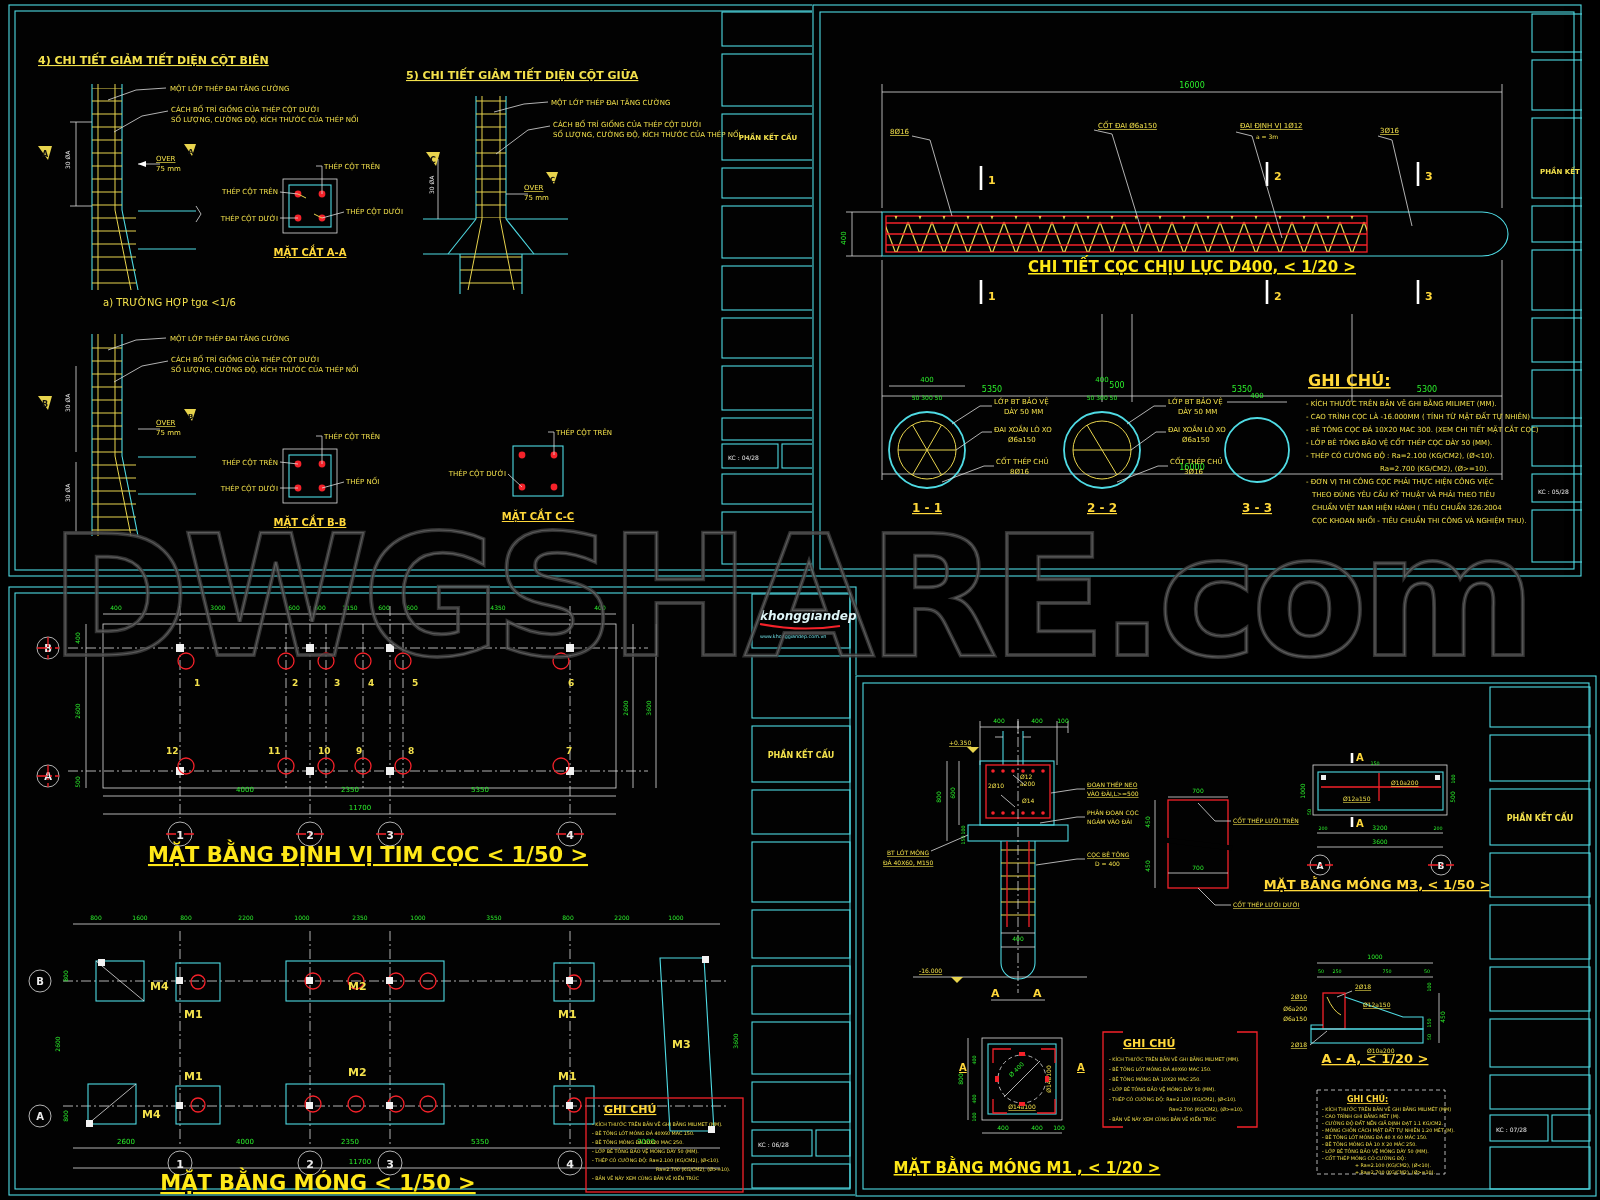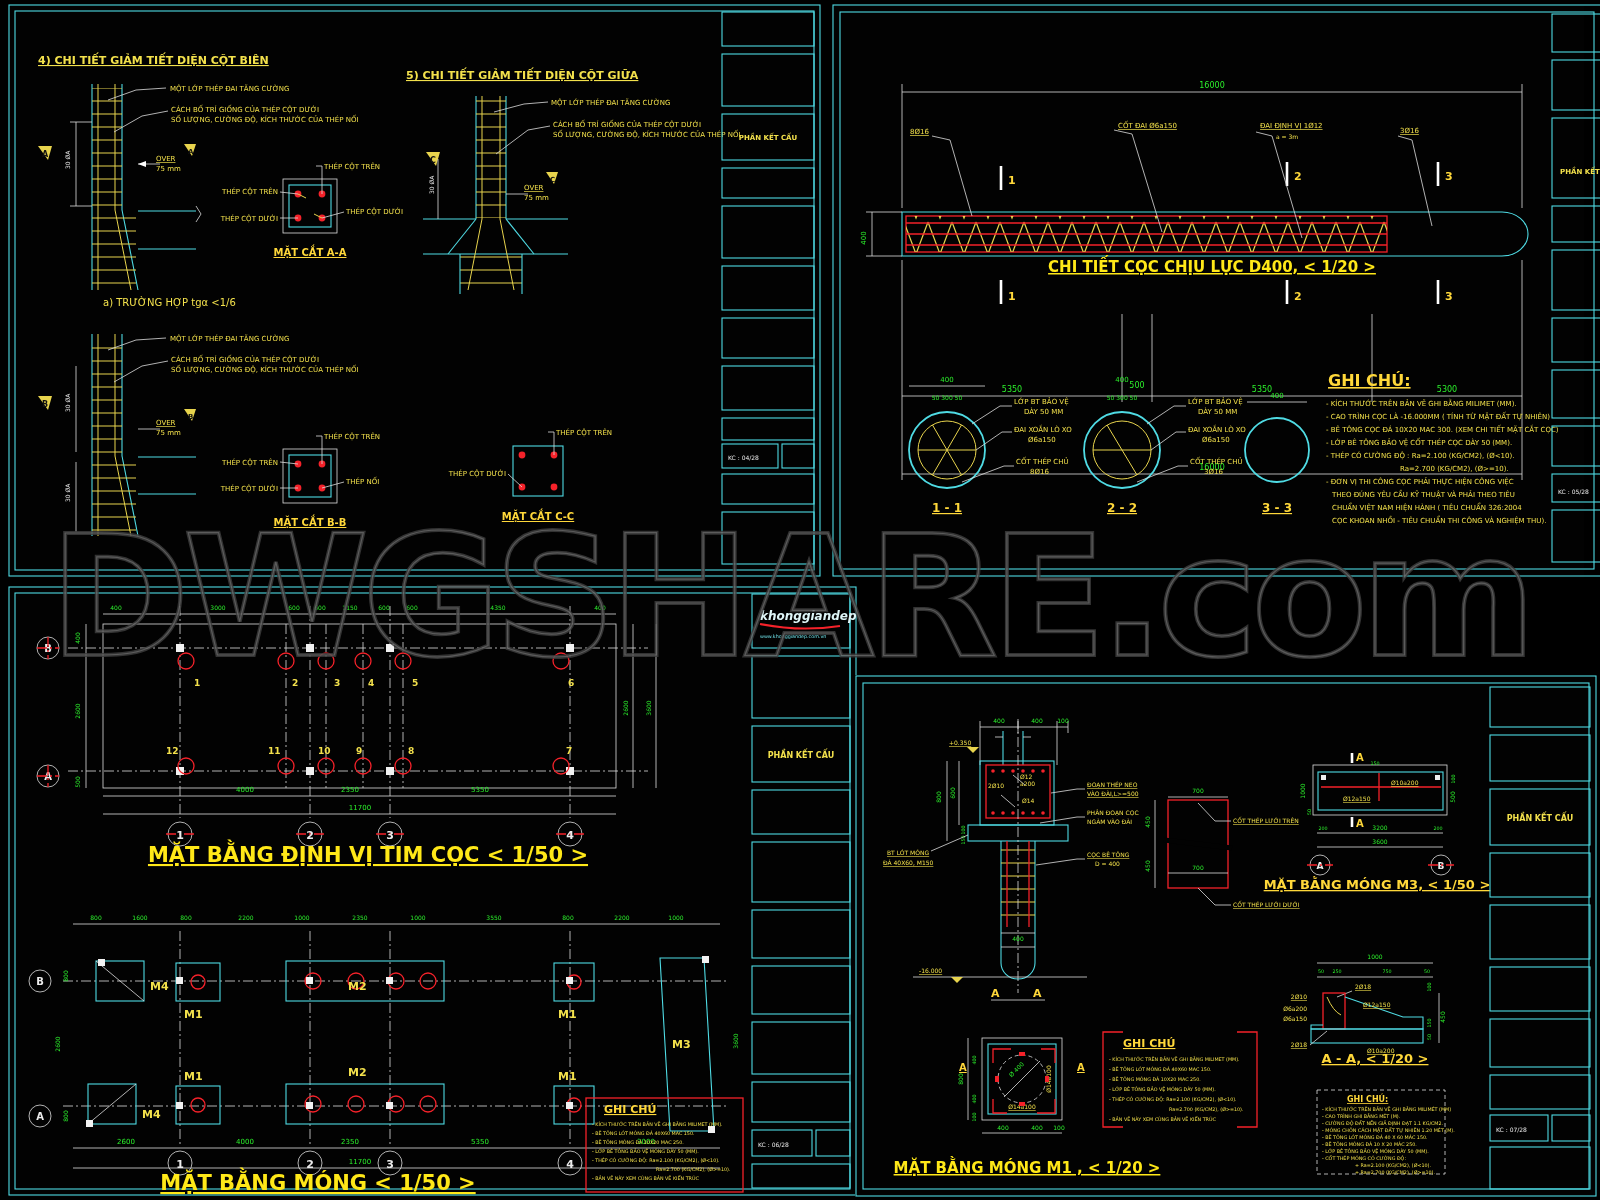--- a/index.html
+++ b/index.html
@@ -202,21 +202,21 @@
     <rect x="714" y="414" width="92" height="22" class="c"></rect>
     <rect x="714" y="440" width="56" height="24" class="c"></rect>
     <rect x="774" y="440" width="32" height="24" class="c"></rect>
     <text x="720" y="456" class="s6 fw">KC : 04/28</text>
     <rect x="714" y="470" width="92" height="30" class="c"></rect>
     <rect x="714" y="508" width="92" height="52" class="c"></rect>
   </g>
 </svg>
 </div>
 
-<div class="sheet" style="left:832px;top:4px;width:752px;height:574px">
+<div class="sheet" style="left:812px;top:4px;width:752px;height:574px">
 <svg width="770" height="574" viewBox="0 0 770 574">
   <defs>
     <pattern id="sp" width="11" height="9" patternUnits="userSpaceOnUse">
       <circle cx="2" cy="3" r="0.8" fill="#cfcfcf"></circle>
             <circle cx="7" cy="7" r="0.7" fill="#bdbdbd"></circle>
             <circle cx="9" cy="1.5" r="0.6" fill="#d8d8d8"></circle>
     </pattern>
     <pattern id="zz" width="24" height="36" patternUnits="userSpaceOnUse">
       <path d="M0,2 L12,34 L24,2" stroke="#e8d44d" stroke-width="1.2" fill="none"></path>
     </pattern>

